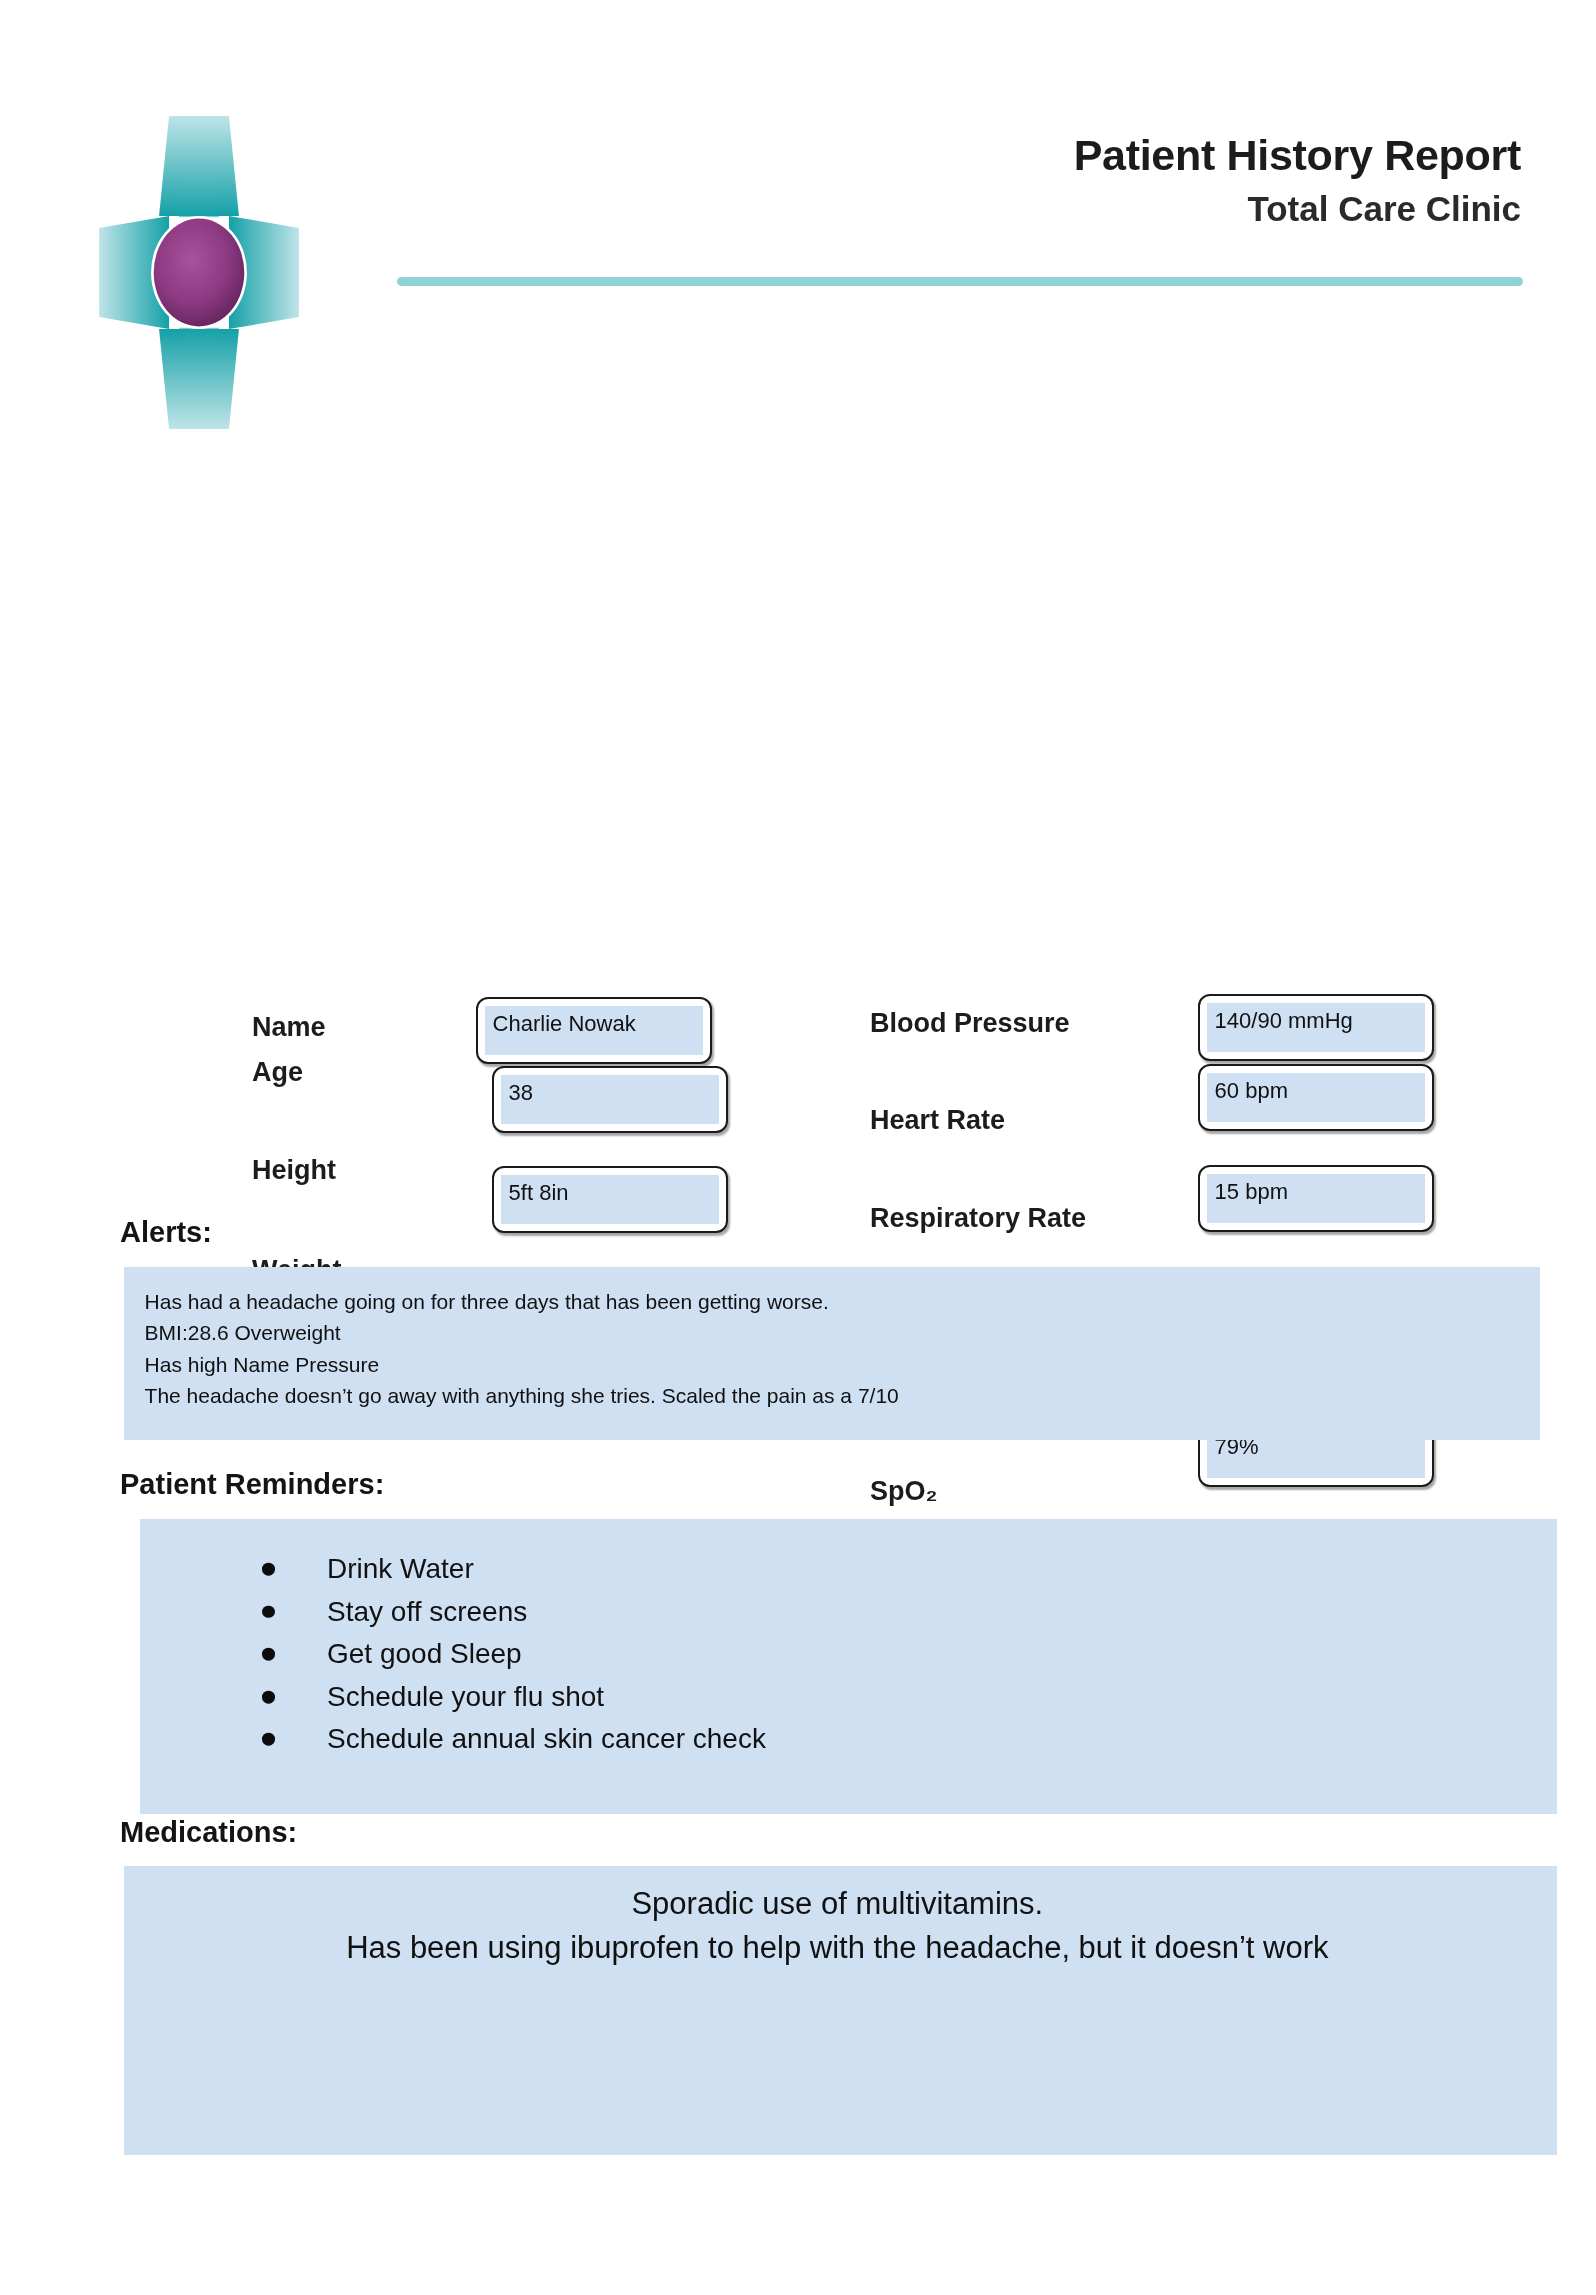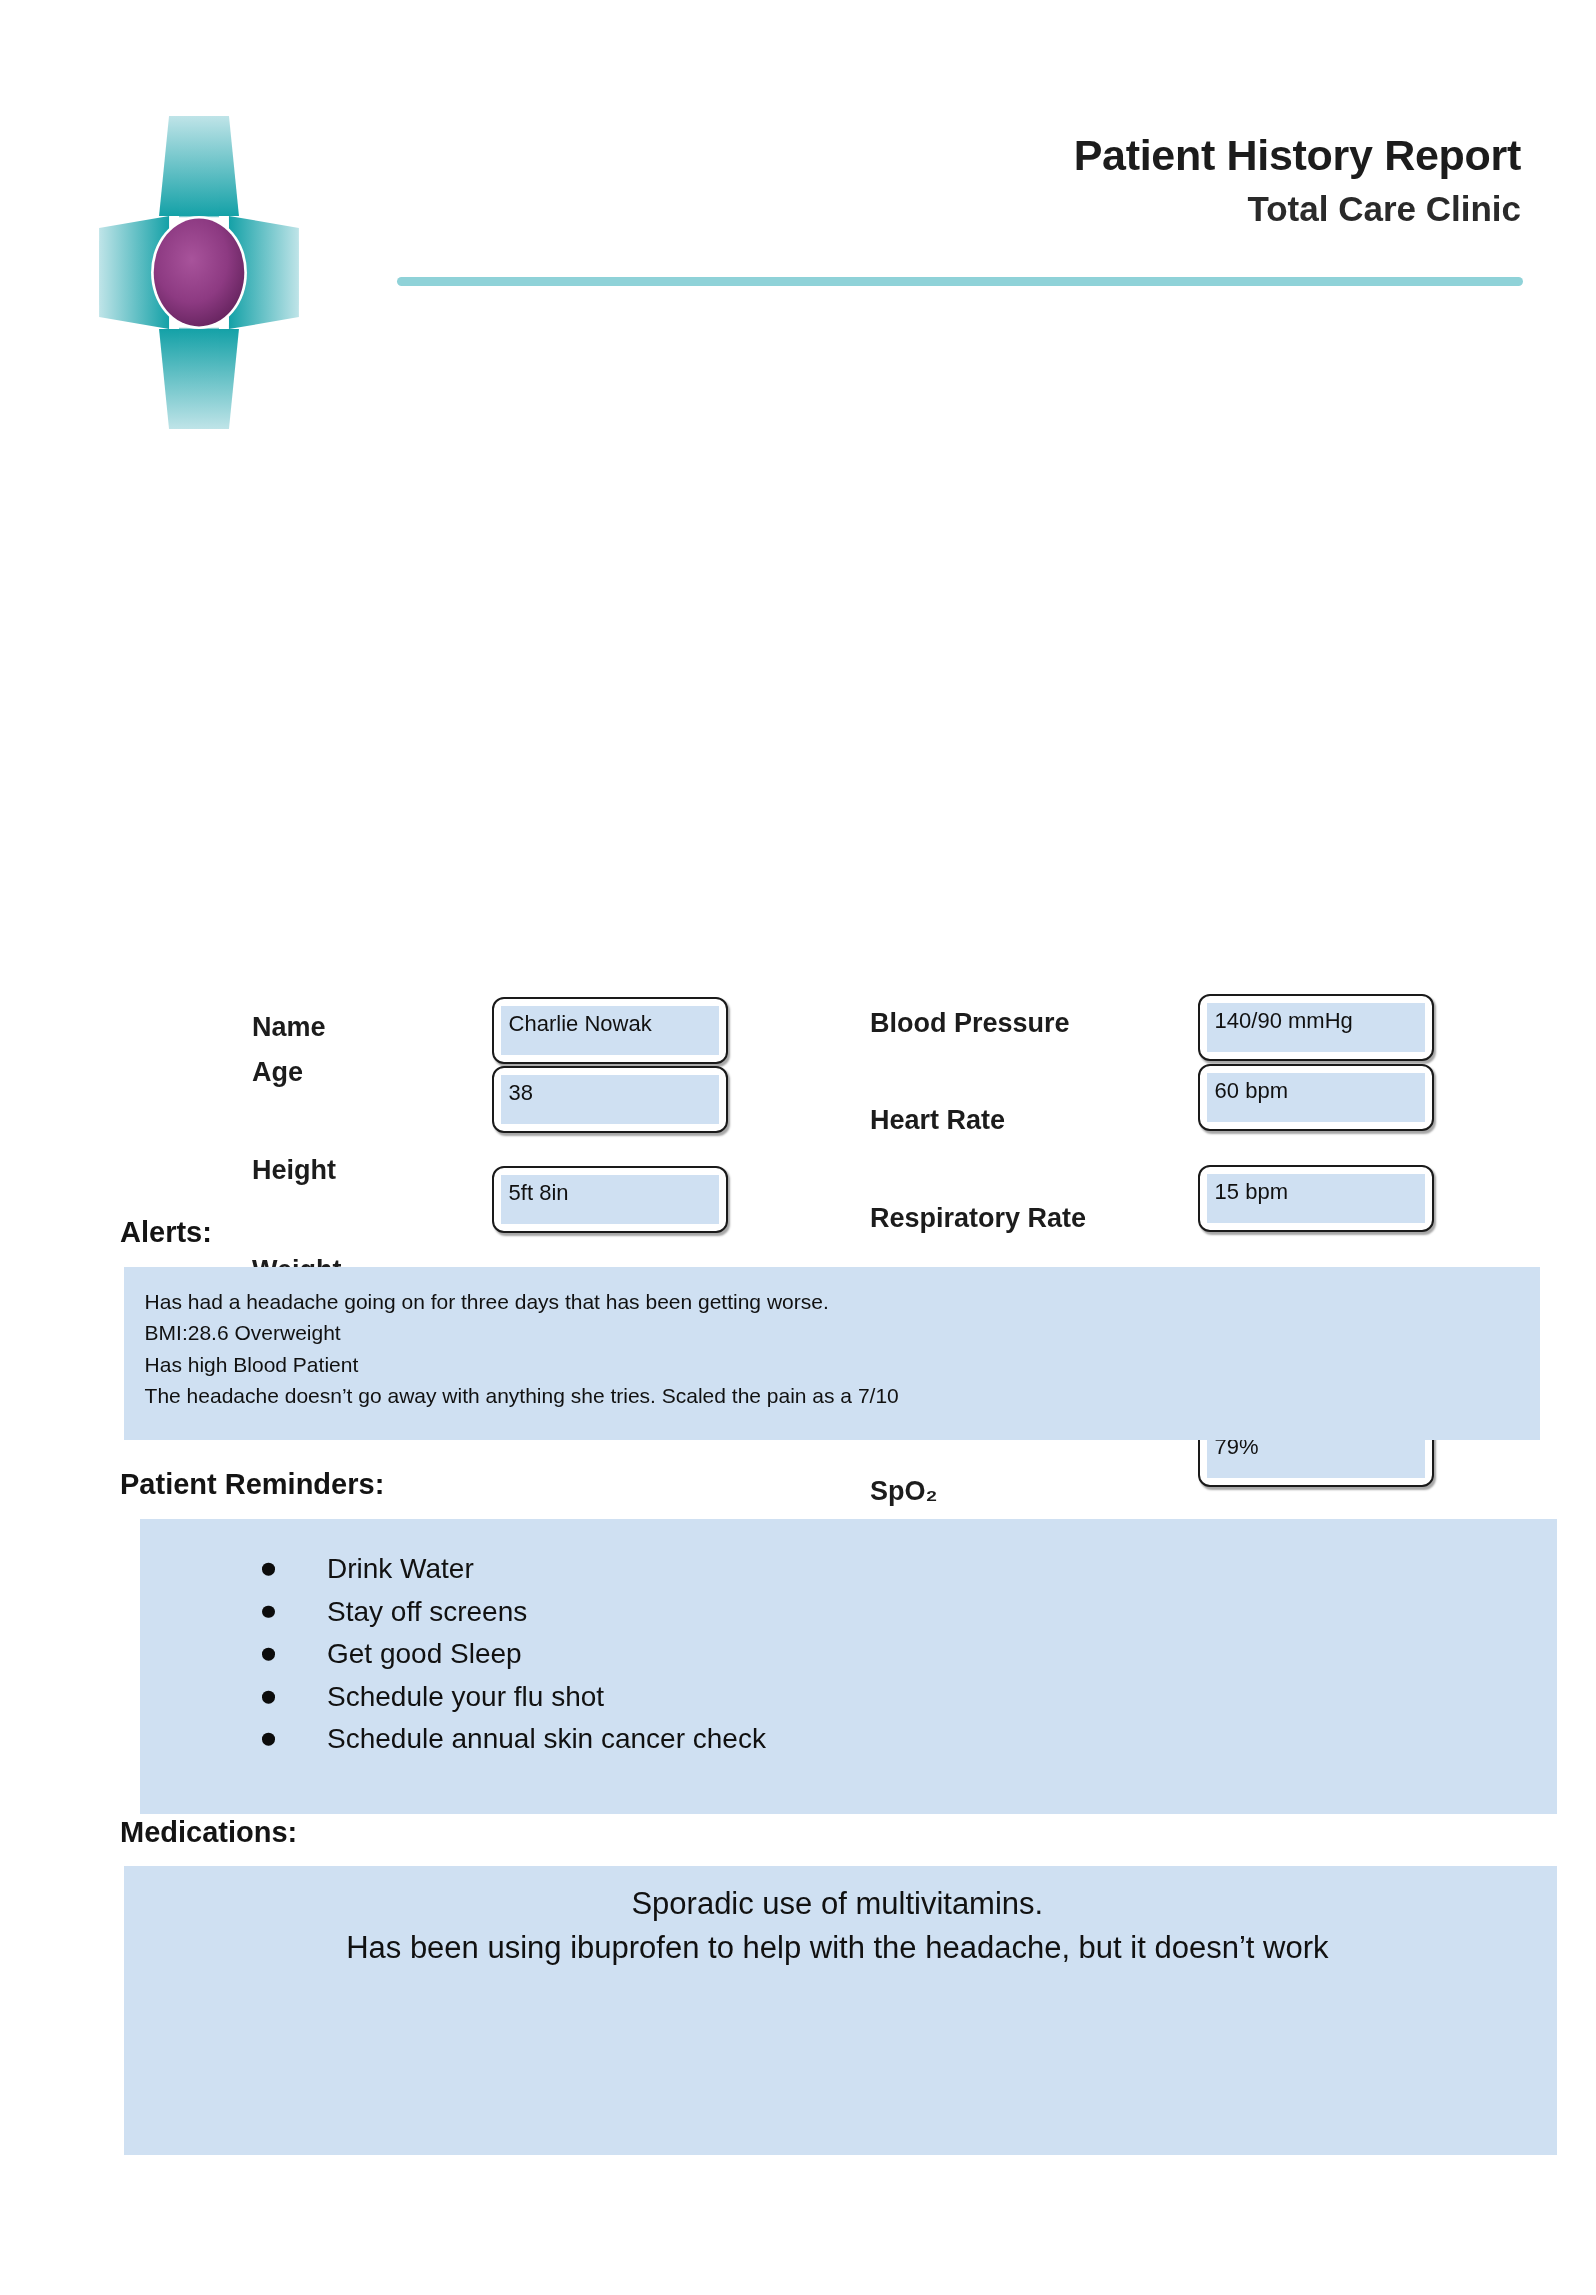--- a/index.html
+++ b/index.html
@@ -231,21 +231,21 @@
 </div>
 
 <div id="vitals">
 
   <div class="field-label" style="left: 252px; top: 526px; white-space: pre-line;">Name</div>
   <div class="field-label" style="left: 252px; top: 571px; white-space: pre-line;">Age</div>
   <div class="field-label" style="left: 252px; top: 669px; white-space: pre-line;">Height</div>
   <div class="field-label" style="left: 252px; top: 769px; white-space: pre-line;">Weight</div>
   <div class="field-label" style="left: 252px; top: 868px; white-space: pre-line;">Gender</div>
 
-  <div class="value-box" style="left:492px; top:511px; width:236px; height:67px;text-decoration:underline;">
+  <div class="value-box" style="left:476px; top:511px; width:236px; height:67px;text-decoration:underline;">
     <div class="value-fill"></div>
     <div class="value-text">Charlie Nowak</div>
   </div>
 
   <div class="value-box" style="left:492px; top:580px; width:236px; height:67px;">
     <div class="value-fill"></div>
     <div class="value-text">38</div>
   </div>
 
   <div class="value-box" style="left:492px; top:680px; width:236px; height:67px;">
@@ -294,21 +294,21 @@
     <div class="value-text">79%</div>
   </div>
 </div>
 
 <div class="section-heading" id="alerts-heading">Alerts:</div>
 
 <div class="panel" id="alerts-panel">
   <div id="alerts-text">
     <div>Has had a headache going on for three days that has been getting worse.</div>
     <div>BMI:28.6 Overweight</div>
-    <div>Has high Blood Patient</div>
+    <div>Has high Name Pressure</div>
     <div>The headache doesn’t go away with anything she tries. Scaled the pain as a 7/10</div>
   </div>
 </div>
 
 <div class="section-heading" id="reminders-heading">Patient Reminders:</div>
 
 <div class="panel" id="reminders-panel">
   <ul id="reminders-list">
     <li>
       <span class="bullet"></span>

